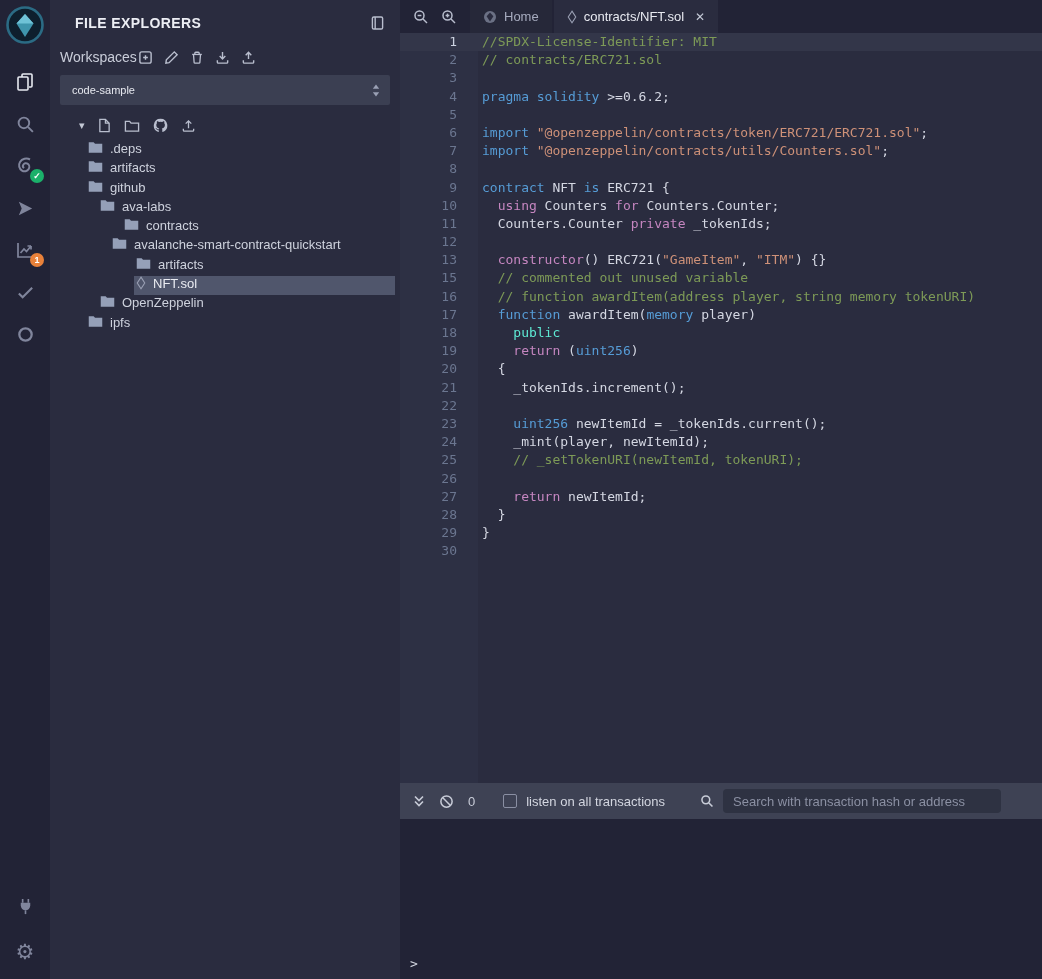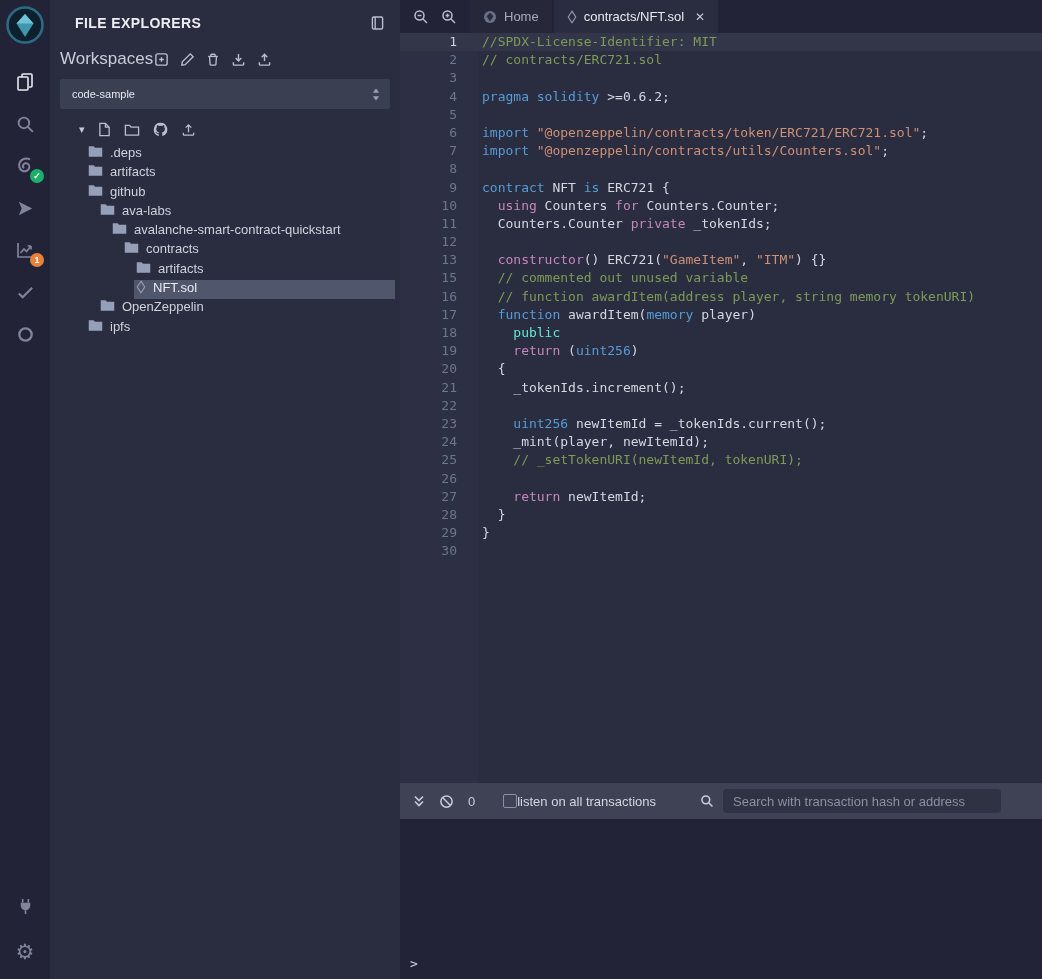--- a/index.html
+++ b/index.html
@@ -24,21 +24,21 @@
   .badge { position:absolute; right:-6px; bottom:-4px; width:14px; height:14px; border-radius:50%; font-size:9px; font-weight:bold; color:#fff; display:flex; align-items:center; justify-content:center; }
   .badge.green { background:#1bb06a; }
   .badge.orange { background:#e8813a; }
 
   
   .filepanel { position:absolute; left:50px; top:0; width:350px; height:100%; background:#2a2c3f; z-index:4; }
   .fp-header { display:flex; justify-content:space-between; align-items:center; padding:15px 16px 8px 25px; }
   .fp-title { font-size:14px; font-weight:600; letter-spacing:.4px; color:#eceef4; }
   .icon-btn { color:#b9bece; cursor:pointer; display:flex; align-items:center; }
   .fp-ws-row { display:flex; align-items:center; padding:10px 0 8px 10px; }
-  .fp-ws-label { font-size:17px; color:#c9cdd9; margin-right:1px; }
+  .fp-ws-label { font-size:14px; color:#c9cdd9; margin-right:1px; }
   .ws-icons { display:flex; gap:11px; }
   .fp-select { margin:2px 10px 0 10px; height:30px; background:#3b3f52; border-radius:2px; display:flex; align-items:center; justify-content:space-between; padding:0 10px 0 12px; font-size:11px; color:#e6e8ef; cursor:pointer; }
   .fp-tree-toolbar { display:flex; align-items:center; gap:13px; padding:13px 0 8px 29px; color:#c3c8d4; }
   .caret-glyph { font-size:11px; color:#c3c8d4; line-height:1; }
   .tree { width:100%; }
   .tree-row { display:flex; align-items:center; height:19.3px; font-size:13px; color:#ced2dd; cursor:pointer; }
   .tree-inner { display:flex; align-items:flex-start; gap:7px; flex:1; height:100%; margin-right:5px; padding:0 4px 0 2px; }
   .tree-row.selected .tree-inner { background:#50566c; color:#eaecf2; }
   .tree-label { white-space:nowrap; }
 
@@ -62,21 +62,21 @@
   .tk-m { color:#c586c0; }
   .tk-s { color:#ce9178; }
   .tk-p { color:#d4d7e2; }
   .tk-g { color:#5eead4; }
 
   
   .term-bar { height:36px; background:#3e4254; display:flex; align-items:center; padding:0 12px; color:#c8ccd8; }
   .term-bar .tb-icon { display:flex; align-items:center; cursor:pointer; }
   .tb-count { font-size:13px; margin:0 0 0 14px; color:#c8ccd8; }
   .tb-checkbox { width:14px; height:14px; border:1px solid #8a8fa3; border-radius:2px; margin-left:28px; cursor:pointer; background:transparent; flex:none; }
-  .tb-listen { font-size:13px; color:#d3d6e0; white-space:nowrap; }
+  .tb-listen { font-size:13px; color:#d3d6e0; margin-left:9px; white-space:nowrap; }
   .tb-search-icon { margin-left:auto; color:#c8ccd8; display:flex; }
   .tb-search-input { width:278px; height:24px; margin:0 29px 0 9px; background:#2e3242; border:none; border-radius:4px; padding:0 10px; font-size:13px; color:#d3d6e0; font-family:"Liberation Sans", sans-serif; outline:none; }
   .tb-search-input::placeholder { color:#8b90a3; }
   .term-body { height:160px; background:#222336; display:flex; flex-direction:column; justify-content:flex-end; padding:6px 10px 8px 10px; font-family:"DejaVu Sans Mono", monospace; font-size:13px; color:#d3d6e0; }
   .term-cli { display:flex; align-items:center; gap:6px; cursor:text; }
 </style>
 </head>
 <body>
 
 <div class="rail">
@@ -258,38 +258,38 @@
       <div class="tree-row" style="padding-left: 48px;">
         <span class="tree-inner">
           <span>
             <svg width="15" height="13" viewBox="0 0 16 13" fill="#95a0b8">
               <path d="M.8.8h5.2l1.5 1.7h7.7v9.7H.8z"></path>
             </svg>
           </span>
           <span class="tree-label">ava-labs</span>
         </span>
       </div>
+      <div class="tree-row" style="padding-left: 72px;">
+        <span class="tree-inner">
+          <span>
+            <svg width="15" height="13" viewBox="0 0 16 13" fill="#95a0b8">
+              <path d="M.8.8h5.2l1.5 1.7h7.7v9.7H.8z"></path>
+            </svg>
+          </span>
+          <span class="tree-label">contracts</span>
+        </span>
+      </div>
       <div class="tree-row" style="padding-left: 60px;">
         <span class="tree-inner">
           <span>
             <svg width="15" height="13" viewBox="0 0 16 13" fill="#95a0b8">
               <path d="M.8.8h5.2l1.5 1.7h7.7v9.7H.8z"></path>
             </svg>
           </span>
           <span class="tree-label">avalanche-smart-contract-quickstart</span>
-        </span>
-      </div>
-      <div class="tree-row" style="padding-left: 72px;">
-        <span class="tree-inner">
-          <span>
-            <svg width="15" height="13" viewBox="0 0 16 13" fill="#95a0b8">
-              <path d="M.8.8h5.2l1.5 1.7h7.7v9.7H.8z"></path>
-            </svg>
-          </span>
-          <span class="tree-label">contracts</span>
         </span>
       </div>
       <div class="tree-row" style="padding-left: 84px;">
         <span class="tree-inner">
           <span>
             <svg width="15" height="13" viewBox="0 0 16 13" fill="#95a0b8">
               <path d="M.8.8h5.2l1.5 1.7h7.7v9.7H.8z"></path>
             </svg>
           </span>
           <span class="tree-label">artifacts</span>

